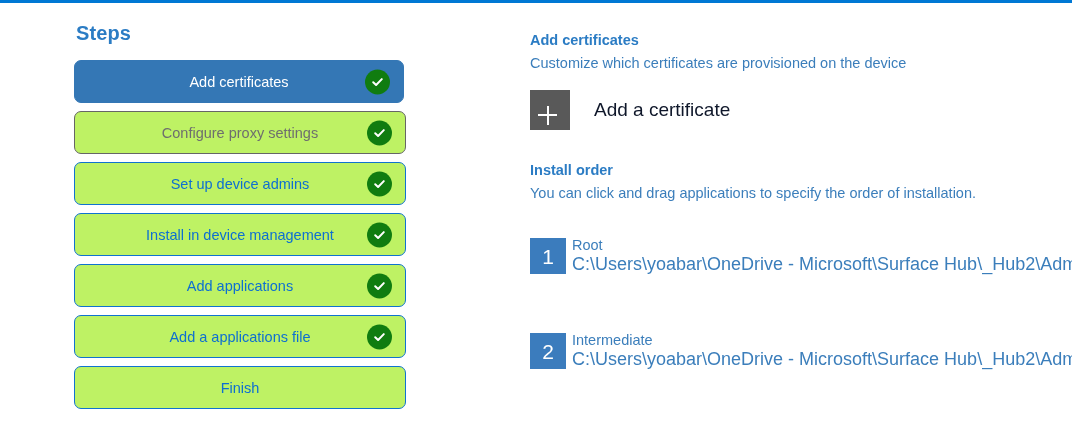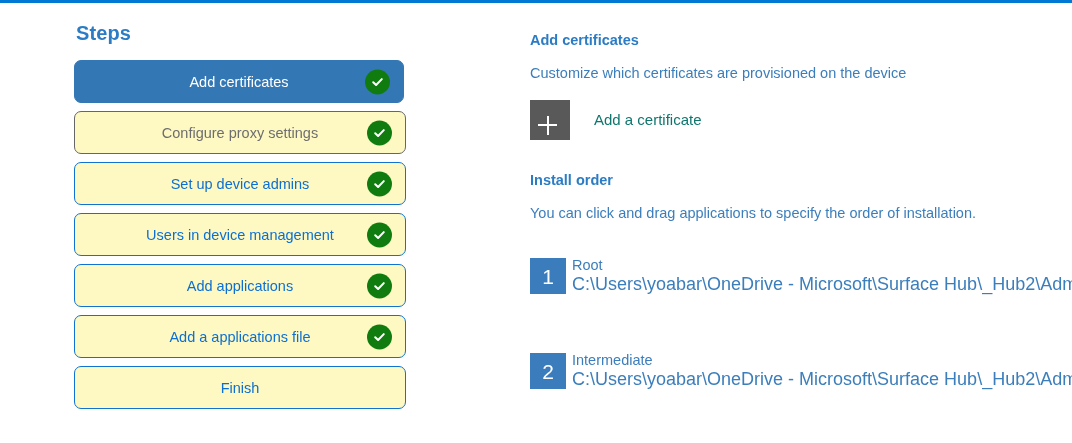--- a/index.html
+++ b/index.html
@@ -56,21 +56,21 @@
   }
   .step-btn {
     position: relative;
     height: 43px;
     border-radius: 7px;
     box-sizing: border-box;
     display: flex;
     align-items: center;
     justify-content: center;
     font-size: 14.5px;
-    background: #fef9c3;
+    background: #bef264;
     border: 1px solid #1073cf;
     color: #0d6fd1;
     cursor: pointer;
     user-select: none;
   }
   .step-btn.active {
     background: #3477b5;
     border-color: #3477b5;
     color: #ffffff;
     width: 330px;
@@ -110,21 +110,21 @@
     font-size: 14.5px;
     font-weight: bold;
     color: #2b7cc4;
     line-height: 18px;
     margin: 0;
   }
   .section-sub {
     font-size: 14.5px;
     color: #3b7ebb;
     line-height: 18px;
-    margin: 15px 0 0 0;
+    margin: 5px 0 0 0;
   }
 
   
   .add-cert-row {
     display: flex;
     align-items: center;
     margin-top: 18px;
   }
   .add-tile {
     width: 40px;
@@ -145,22 +145,22 @@
   .add-tile .plus-v {
     position: absolute;
     left: 16.5px;
     top: 15.5px;
     width: 2px;
     height: 19px;
     background: #ffffff;
   }
   .add-cert-label {
     margin-left: 24px;
-    font-size: 15px;
-    color: #0f766e;
+    font-size: 19px;
+    color: #0f172a;
     cursor: pointer;
     line-height: 18px;
   }
 
   
   .install-block { margin-top: 31px; }
 
   .order-list {
     margin-top: 36px;
     display: flex;
@@ -233,21 +233,21 @@
       <div class="step-btn">
         <span class="step-label">Set up device admins</span>
         <span class="step-check">
           <svg width="15" height="15" viewBox="0 0 15 15">
               <path d="M3.2 7.7 L6.1 10.5 L11.8 4.6" fill="none" stroke="#ffffff" stroke-width="2" stroke-linecap="round" stroke-linejoin="round"></path>
             </svg>
         </span>
       </div>
 
       <div class="step-btn">
-        <span class="step-label">Users in device management</span>
+        <span class="step-label">Install in device management</span>
         <span class="step-check">
           <svg width="15" height="15" viewBox="0 0 15 15">
               <path d="M3.2 7.7 L6.1 10.5 L11.8 4.6" fill="none" stroke="#ffffff" stroke-width="2" stroke-linecap="round" stroke-linejoin="round"></path>
             </svg>
         </span>
       </div>
 
       <div class="step-btn">
         <span class="step-label">Add applications</span>
         <span class="step-check">

